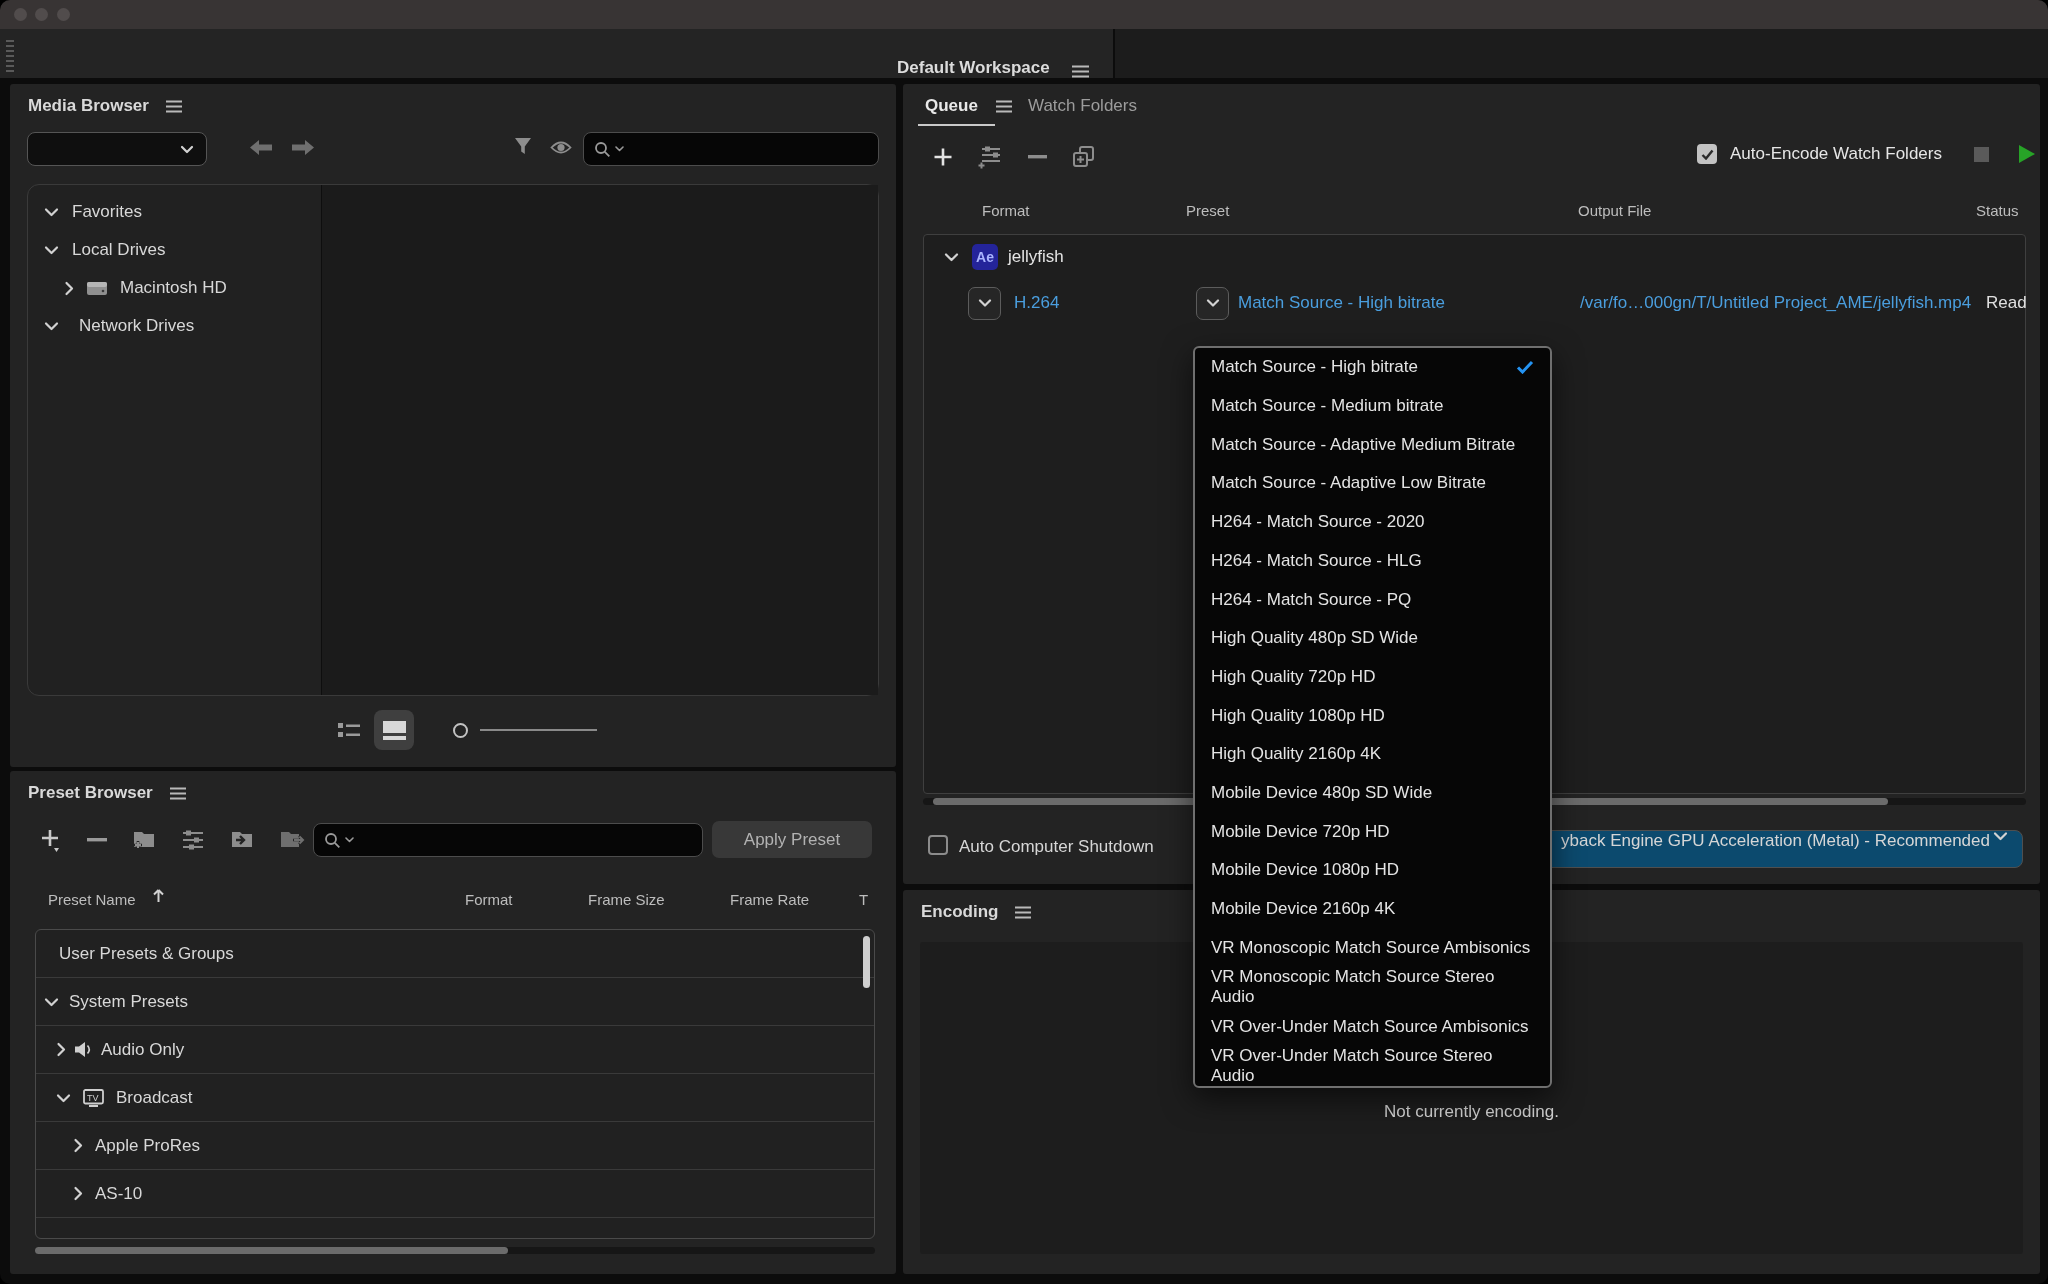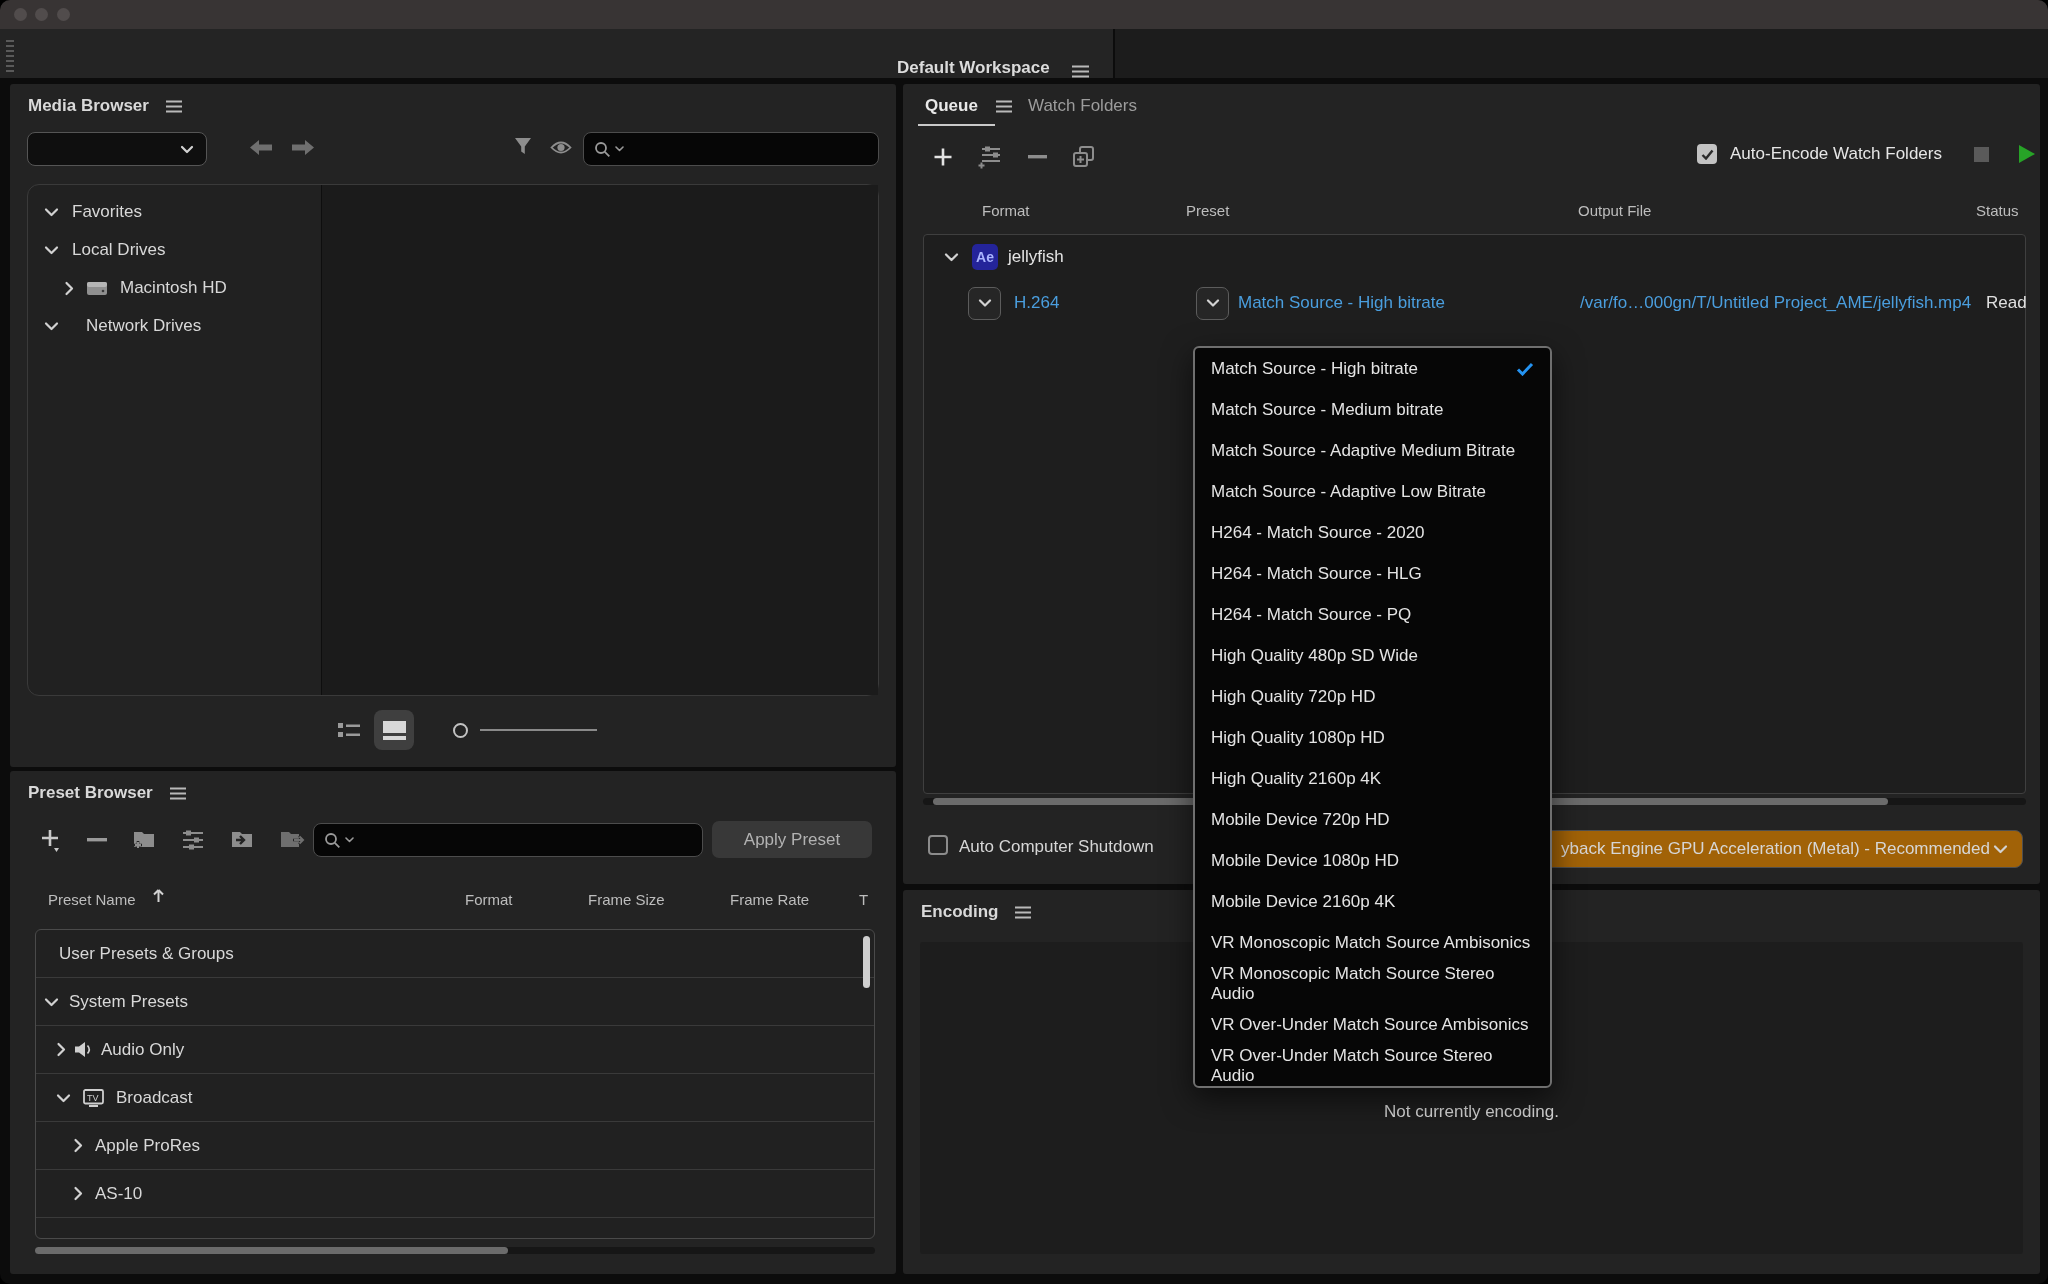--- a/index.html
+++ b/index.html
@@ -66,21 +66,21 @@
   .stop-sq { width:15px; height:15px; background:#5a5a5a; margin-left:19px; }
   .play-tri { width:0; height:0; border-left:16px solid #27a327; border-top:9px solid transparent; border-bottom:9px solid transparent; margin-left:17px; }
   .q-head { position:absolute; top:118px; color:#bdbdbd; font-size:15px; }
   .q-well { position:absolute; left:20px; top:150px; width:1103px; height:560px; border:1px solid #3f3f3f; border-radius:4px; background:#1e1e1e; }
   .ae-badge { position:absolute; left:48px; top:9px; width:26px; height:26px; border-radius:5px; background:#24249a; color:#aab4ff; font-size:14px; font-weight:700; display:flex; align-items:center; justify-content:center; }
   .dd-btn { position:absolute; width:33px; height:33px; border:1px solid #5c5c5c; border-radius:7px; background:#262626; display:flex; align-items:center; justify-content:center; }
   .blue { color:#4a9ede; }
   .q-hscroll { position:absolute; left:20px; top:714px; width:1103px; height:7px; background:#161616; border-radius:4px; }
   .q-hthumb { position:absolute; left:10px; top:0; width:955px; height:7px; background:#6b6b6b; border-radius:4px; }
   .q-footer-label { position:absolute; left:56px; top:753px; color:#d6d6d6; font-size:17px; }
-  .renderer-select { position:absolute; left:330px; top:746px; width:790px; height:38px; border:1px solid #4f4f4f; border-radius:8px; background:#a16207; display:flex; align-items:center; }
+  .renderer-select { position:absolute; left:330px; top:746px; width:790px; height:38px; border:1px solid #4f4f4f; border-radius:8px; background:#0c4a6e; display:flex; }
   .renderer-select span { padding-left:327px; color:#d6d6d6; font-size:17px; white-space:nowrap; overflow:hidden; flex:1; }
 
   
   .encoding-panel { left:903px; top:890px; width:1137px; height:384px; }
   .enc-well { position:absolute; left:17px; top:52px; width:1103px; height:312px; background:#1d1d1d; border-radius:3px; }
   .enc-status { position:absolute; left:0; right:0; top:160px; text-align:center; color:#d4d4d4; font-size:17px; }
 
   
   .preset-menu { position:absolute; left:1193px; top:346px; width:359px; height:742px; background:#060606; border:2px solid #6f6f6f; border-radius:6px; z-index:60; display:flex; flex-direction:column; box-shadow:0 10px 30px rgba(0,0,0,.6); }
   .pm-item { flex:1 1 0; display:flex; align-items:center; padding:0 16px; color:#e4e4e4; font-size:17px; }
@@ -172,21 +172,21 @@
         <svg class="cv" width="10" height="15">
             <polyline points="2.5,2 8,7.5 2.5,13"></polyline>
           </svg>
         <svg width="22" height="17">
             <rect x="1" y="2" width="20" height="13" rx="2" fill="#8f8f8f"></rect>
             <rect x="1" y="2" width="20" height="5" rx="2" fill="#b5b5b5"></rect>
             <circle cx="17" cy="11" r="1.3" fill="#3a3a3a"></circle>
           </svg>
         <span>Macintosh HD</span>
       </div>
-      <div class="tree-row" style="top:122px;padding-left:16px;gap:27px">
+      <div class="tree-row" style="top:122px;padding-left:16px;gap:20px">
         <svg class="cv" width="15" height="10">
             <polyline points="2,2.5 7.5,8 13,2.5"></polyline>
           </svg>
         <span>Network Drives</span>
       </div>
     </div>
 
     <div class="mb-ctl icon-btn" style="left:328px;top:638px">
       <svg width="22" height="17">
           <rect x="0" y="1" width="5" height="5" fill="#9a9a9a"></rect>
@@ -465,20 +465,23 @@
     <div class="pm-item">
         <span>High Quality 720p HD</span>
       </div>
     <div class="pm-item">
         <span>High Quality 1080p HD</span>
       </div>
     <div class="pm-item">
         <span>High Quality 2160p 4K</span>
       </div>
     <div class="pm-item">
+        <span>Mobile Device 480p SD Wide</span>
+      </div>
+    <div class="pm-item">
         <span>Mobile Device 720p HD</span>
       </div>
     <div class="pm-item">
         <span>Mobile Device 1080p HD</span>
       </div>
     <div class="pm-item">
         <span>Mobile Device 2160p 4K</span>
       </div>
     <div class="pm-item">
         <span>VR Monoscopic Match Source Ambisonics</span>

